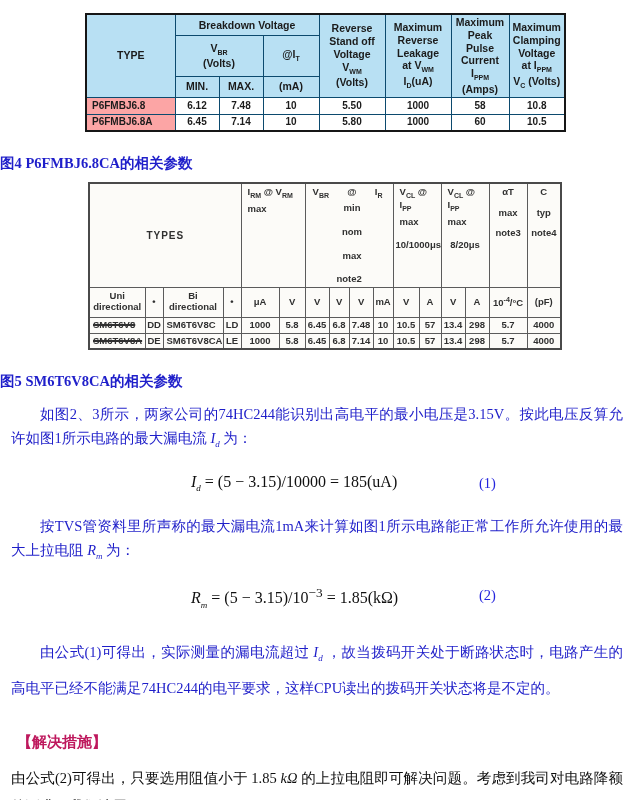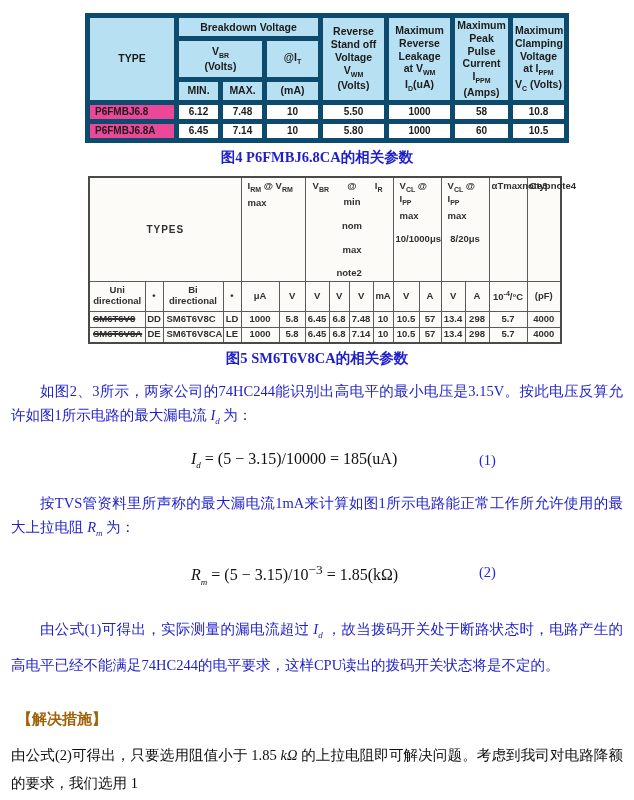--- a/index.html
+++ b/index.html
@@ -13,72 +13,72 @@
 
   
   table.t1 {
     border-collapse: collapse; table-layout: fixed;
     width: 479px; margin: 13px 0 0 85px;
     border: 2px solid #161616;
     font-family: "Liberation Sans", sans-serif;
     font-weight: bold; color: #1b1b1b;
   }
   table.t1 td {
-    border: 5px solid #0c4a6e; text-align: center; vertical-align: middle;
+    border: 1px solid #0c4a6e; text-align: center; vertical-align: middle;
     padding: 1px 2px; font-size: 10px; line-height: 1.22; background: #fff;
   }
   table.t1 td.hd { background: #b8e0f3; font-size: 10.5px; }
-  table.t1 td.typecell { background: #ec4899; text-align: left; padding-left: 5px; }
+  table.t1 td.typecell { background: #fca5a5; text-align: left; padding-left: 5px; }
   table.t1 sub, table.t2 sub { font-size: 7px; font-weight: bold; }
   table.t1 tr.data td { height: 17px; }
 
   
   table.t2 {
     border-collapse: collapse; table-layout: fixed;
     width: 472px; margin: 9px 0 0 88px;
     border: 2px solid #4a4a4a; background: #fcfbf8;
     font-family: "Liberation Sans", sans-serif;
     font-weight: bold; color: #303030;
   }
   table.t2 td {
     border: 1px solid #5b5b5b; text-align: center; vertical-align: middle;
     padding: 1px; font-size: 9.5px; line-height: 1.15; background: #fcfbf8;
   }
   table.t2 td.th { vertical-align: top; padding: 3px 2px 2px 2px; }
-  .colflex { display: flex; flex-direction: row; justify-content: space-between; height: 52px; }
+  .colflex { display: flex; flex-direction: column; justify-content: space-between; height: 52px; }
   .lrow { display: flex; justify-content: space-between; padding: 0 8px 0 5px; }
   .lrow2 { display: flex; justify-content: flex-start; gap: 13px; padding-left: 6px; margin-top: 3px; flex-direction: column; }
   .lleft { text-align: left; padding-left: 4px; }
   .lleft2 { text-align: left; padding-left: 4px; margin-top: 4px; }
   .lbot { margin-top: 12px; text-align: center; }
   table.t2 td.types { vertical-align: middle; font-size: 10px; letter-spacing: 1px; }
   table.t2 tr.units td { height: 30px; }
   table.t2 tr.data td { height: 16px; }
   table.t2 td.lcell { text-align: left; padding-left: 3px; }
   .struck { text-decoration: line-through; text-decoration-thickness: 1.5px; }
   table.t2 sup { font-size: 7px; }
 
   
   .caption {
-    text-align: center; color: #1f1fca; font-weight: bold;
+    color: #1f1fca; font-weight: bold;
     font-family: "Liberation Serif", serif; font-size: 14.5px;
-    margin-top: 5px; height: 19px;
+    margin-top: 22px; height: 19px;
   }
 
   
   .text { padding: 0 11px; font-family: "Liberation Serif", serif; }
   .para {
     color: #1e1ec9; font-size: 14.5px; line-height: 24px;
     text-align: justify; text-indent: 2em; margin: 11px 0 0 0;
   }
   .para.wide { line-height: 30px; margin-top: 26px; }
   .var { font-style: italic; }
   .para sub, .formula sub { font-size: 9px; }
   .sec-header {
-    color: #a16207; font-family: "DejaVu Sans", sans-serif; font-weight: bold;
+    color: #be185d; font-family: "DejaVu Sans", sans-serif; font-weight: bold;
     font-size: 15px; margin: 30px 0 0 0; padding-left: 6px;
   }
   .para.black { color: #0e0e0e; text-indent: 0; line-height: 28px; margin-top: 12px; }
 
   
   .formula {
     position: relative; height: 26px; margin: 17px 0 15px 0;
     font-family: "Liberation Serif", serif; font-size: 16px; color: #101010;
   }
   .f-expr { position: absolute; left: 180px; top: 0; }

